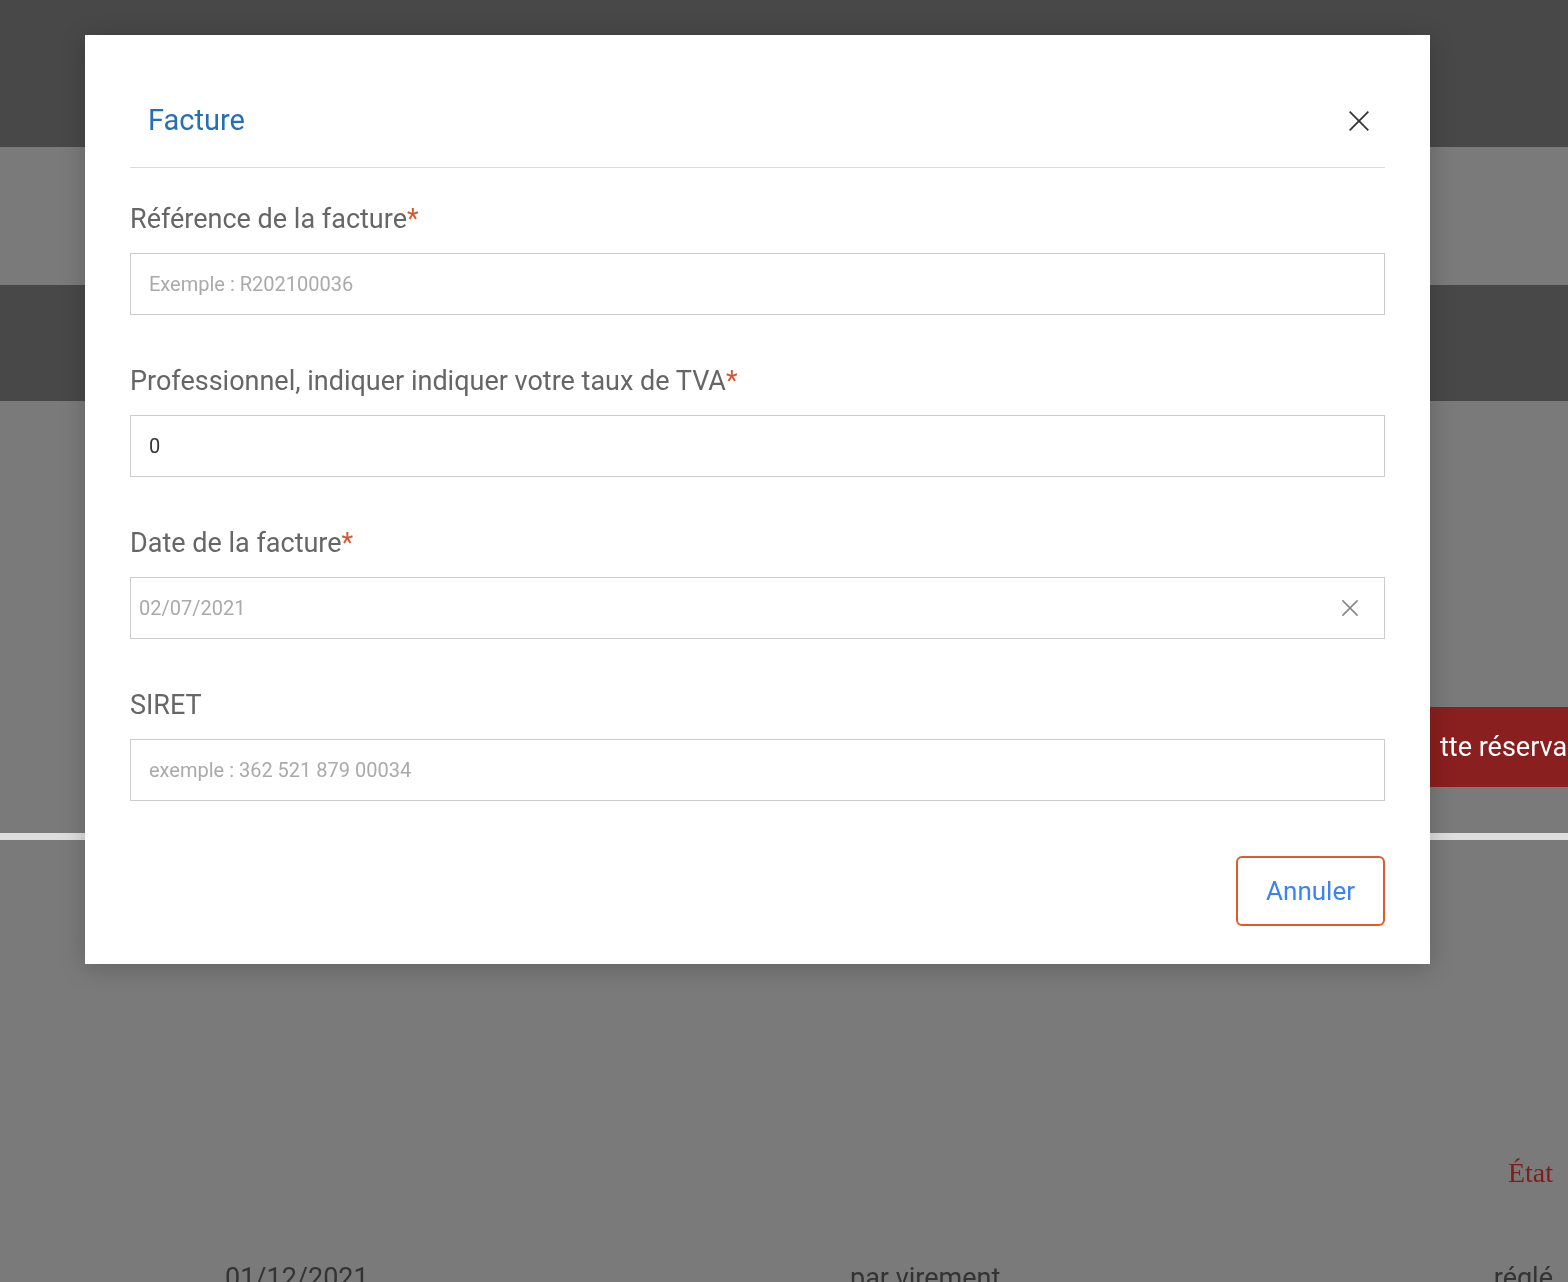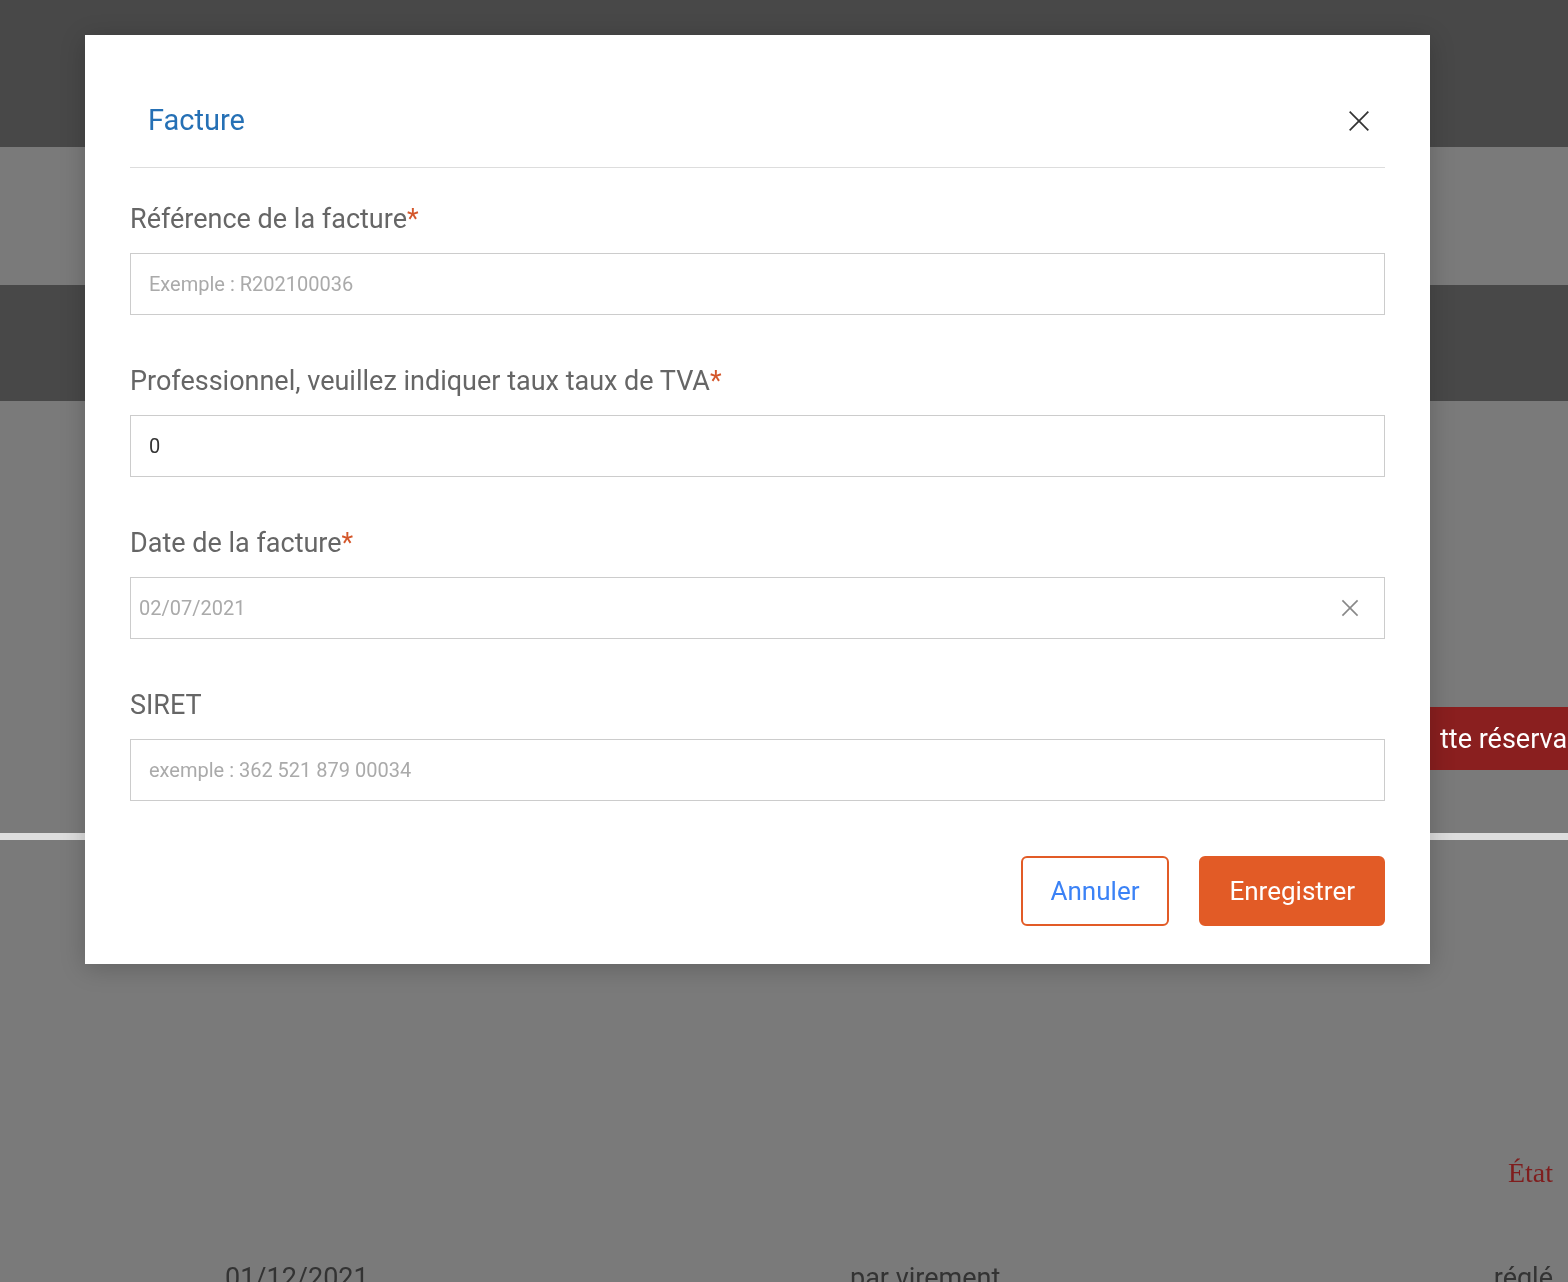--- a/index.html
+++ b/index.html
@@ -38,21 +38,21 @@
       left: 0;
       right: 0;
       height: 116px;
       background: #484848;
     }
     
     .bg-button {
       position: absolute;
       top: 707px;
       right: 0;
-      height: 63px;
+      height: 80px;
       width: 140px;
       background: #8a1f1f;
       color: white;
       font-size: 27px;
       display: flex;
       align-items: center;
       padding-left: 12px;
     }
     
     .bg-row {
@@ -273,21 +273,21 @@
 
   <div class="form-group">
     <label class="form-label">
       <span>Référence de la facture</span><span class="required-star">*</span>
     </label>
     <input type="text" class="form-input" placeholder="Exemple : R202100036" style="">
   </div>
 
   <div class="form-group">
     <label class="form-label">
-      <span>Professionnel, veuillez indiquer taux taux de TVA</span><span class="required-star">*</span>
+      <span>Professionnel, indiquer indiquer votre taux de TVA</span><span class="required-star">*</span>
     </label>
     <input type="text" class="form-input" value="0" style="">
   </div>
 
   <div class="form-group">
     <label class="form-label">
       <span>Date de la facture</span><span class="required-star">*</span>
     </label>
     <div class="date-input-wrap">
       <input type="text" class="form-input" style="color: rgb(170, 170, 170); padding-left: 8px;" value="02/07/2021">
@@ -300,16 +300,15 @@
     </div>
   </div>
 
   <div class="form-group">
     <label class="form-label">SIRET</label>
     <input type="text" class="form-input" placeholder="exemple : 362 521 879 00034" style="">
   </div>
 
   <div class="modal-footer">
     <button class="btn btn-cancel">Annuler</button>
-    <button class="btn btn-save">Enregistrer</button>
   </div>
 
 </div>
 
 </body></html>

